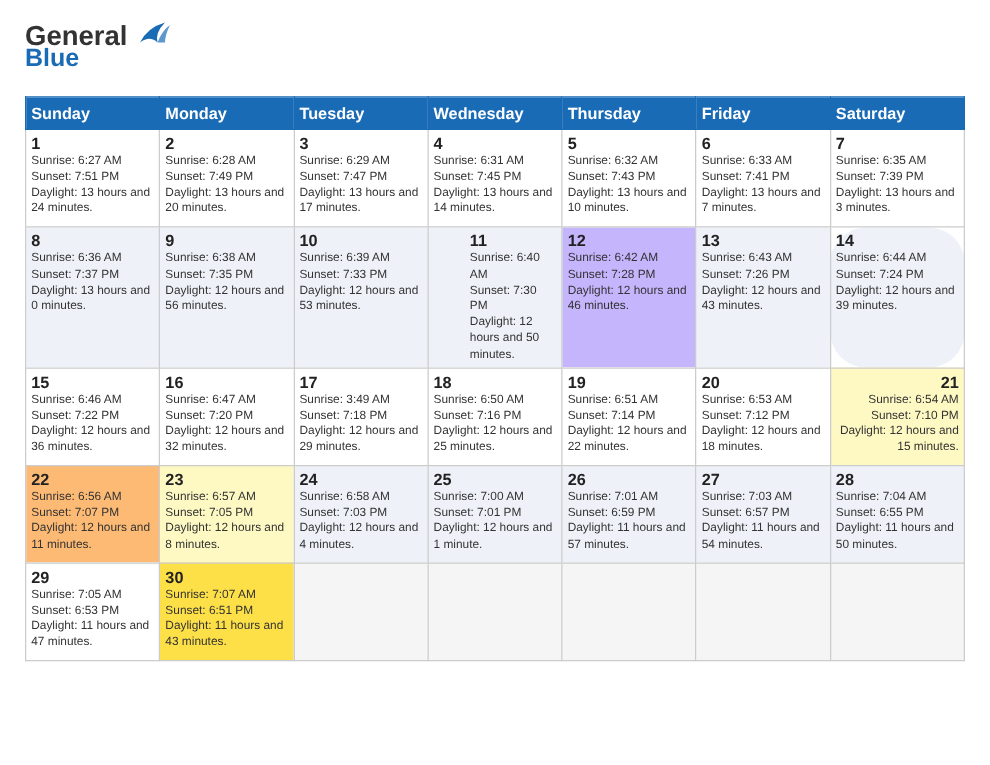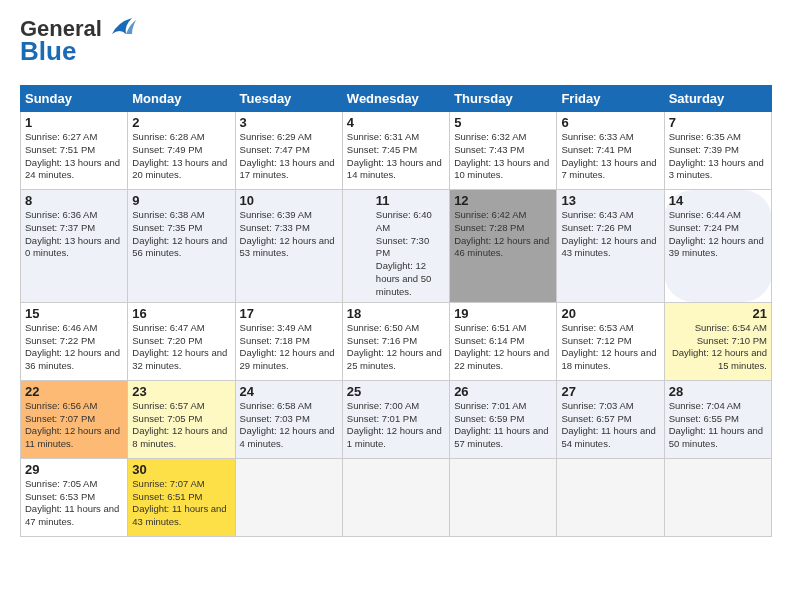--- a/index.html
+++ b/index.html
@@ -94,21 +94,21 @@
 <div class="page">
   <div class="header">
     <div class="logo">
       <div class="logo-row">
         <span style="font-size:22px;font-weight:bold;color:#333;">General</span>
         <svg width="32" height="22" viewBox="0 0 32 22" style="margin-left:2px;margin-top:-4px;">
           <path d="M8 18 Q14 6 28 2 Q20 10 22 18 Q16 12 8 18Z" fill="#1a6bb5"></path>
           <path d="M22 18 Q26 8 32 4 Q28 12 28 18Z" fill="#1a6bb5" opacity="0.7"></path>
         </svg>
       </div>
-      <span style="font-size:26px;font-weight:bold;color:#1a6bb5;margin-top:-6px;margin-left:0;">Blue</span>
+      <span style="font-size:20px;font-weight:bold;color:#1a6bb5;margin-top:-6px;margin-left:0;">Blue</span>
     </div>
     <div class="title-area">
       <div class="month-title"></div>
       <div class="location"></div>
     </div>
   </div>
 
   <table class="calendar" id="cal-table">
     <thead>
       <tr id="header-row">
@@ -206,21 +206,21 @@
         </div>
       </td>
           <td style="background: rgb(238, 242, 248); padding-left: 33px;">
         <span class="day-num">11</span>
         <div class="day-info">
           <span>Sunrise: 6:40 AM</span><br>
           <span>Sunset: 7:30 PM</span><br>
           <span>Daylight: 12 hours and 50 minutes.</span>
         </div>
       </td>
-          <td style="background: #a3a3a3;">
+          <td style="background: #c4b5fd;">
         <span class="day-num">12</span>
         <div class="day-info">
           <span>Sunrise: 6:42 AM</span><br>
           <span>Sunset: 7:28 PM</span><br>
           <span>Daylight: 12 hours and 46 minutes.</span>
         </div>
       </td>
           <td style="background: rgb(238, 242, 248);">
         <span class="day-num">13</span>
         <div class="day-info">
@@ -268,21 +268,21 @@
         <div class="day-info">
           <span>Sunrise: 6:50 AM</span><br>
           <span>Sunset: 7:16 PM</span><br>
           <span>Daylight: 12 hours and 25 minutes.</span>
         </div>
       </td>
           <td style="background: rgb(255, 255, 255);">
         <span class="day-num">19</span>
         <div class="day-info">
           <span>Sunrise: 6:51 AM</span><br>
-          <span>Sunset: 6:14 PM</span><br>
+          <span>Sunset: 7:14 PM</span><br>
           <span>Daylight: 12 hours and 22 minutes.</span>
         </div>
       </td>
           <td style="background: rgb(255, 255, 255);">
         <span class="day-num">20</span>
         <div class="day-info">
           <span>Sunrise: 6:53 AM</span><br>
           <span>Sunset: 7:12 PM</span><br>
           <span>Daylight: 12 hours and 18 minutes.</span>
         </div>

